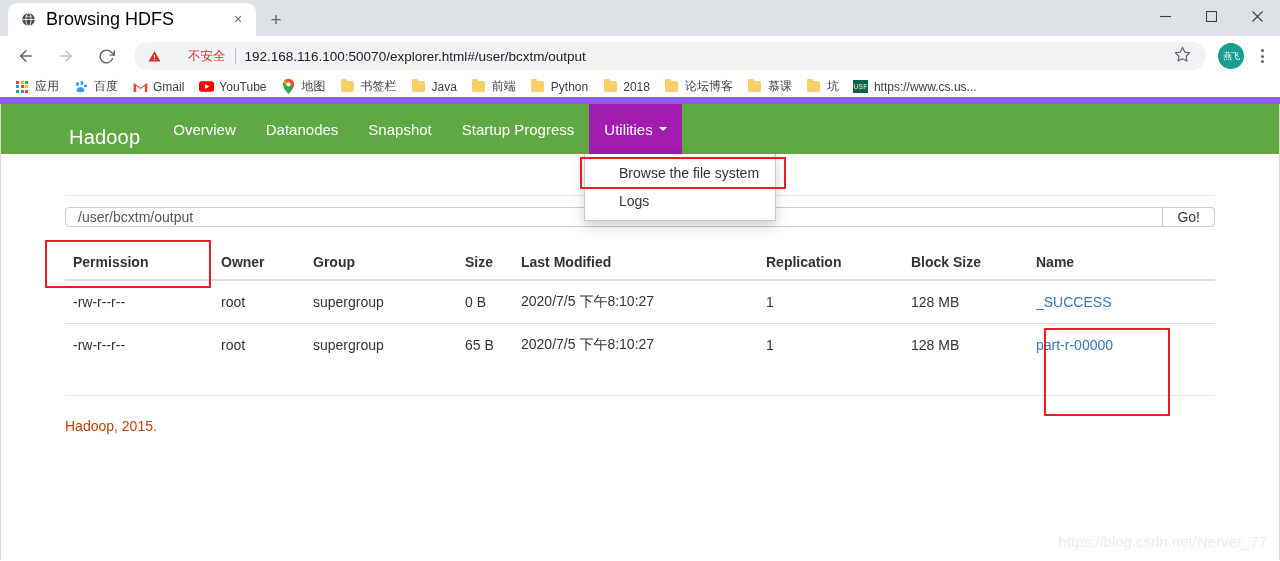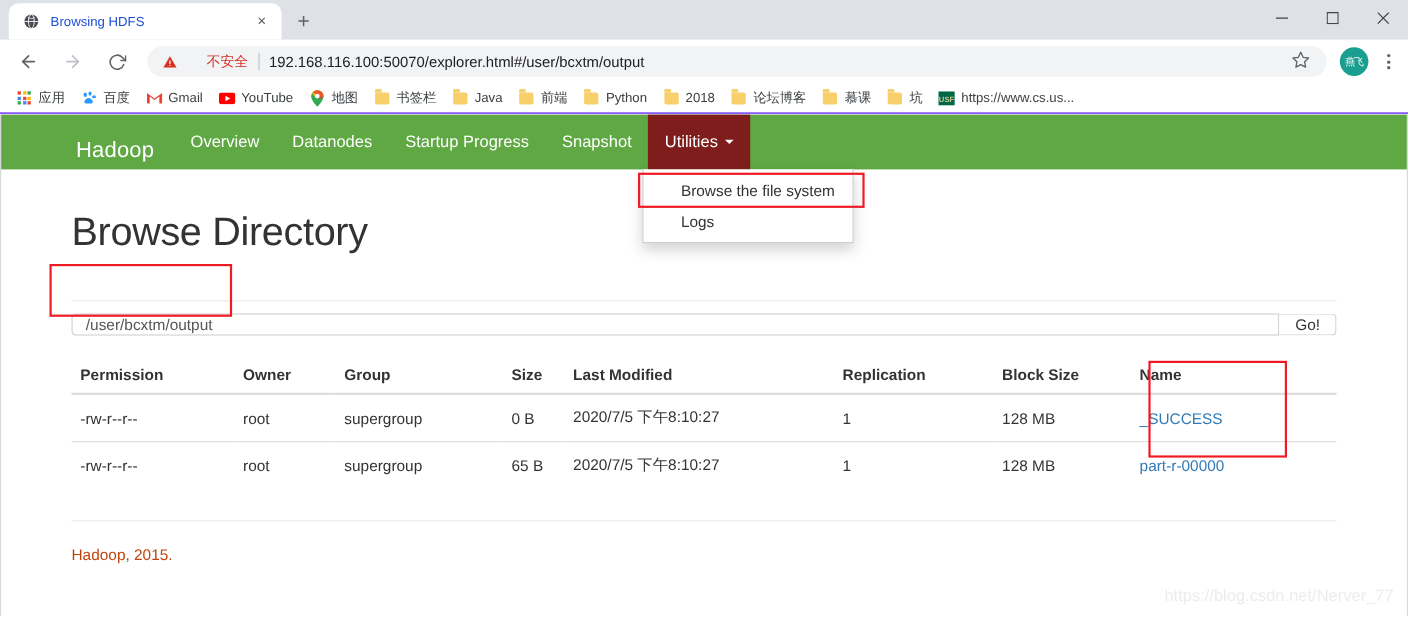--- a/index.html
+++ b/index.html
@@ -32,22 +32,22 @@
     position: relative;
   }
   .tab-favicon {
     width: 16px; height: 16px;
     flex: 0 0 16px;
     margin-right: 10px;
     display: flex; align-items: center; justify-content: center;
   }
   .tab-title {
     flex: 1 1 auto;
-    font-size: 12px;
-    color: #1d4ed8;
+    font-size: 18px;
+    color: #000000;
     white-space: nowrap; overflow: hidden; text-overflow: ellipsis;
   }
   .tab-close {
     width: 16px; height: 16px;
     flex: 0 0 16px;
     color: #5f6368;
     font-size: 14px; line-height: 15px; text-align: center;
     cursor: pointer;
   }
   .newtab {
@@ -136,21 +136,21 @@
     cursor: pointer;
   }
   .kebab i { width: 3px; height: 3px; border-radius:50%; background:#5f6368; display:block;}
 
   
   .bookmarks {
     height: 28px;
     background: #ffffff;
     display: flex; align-items: center;
     padding: 0 8px;
-    border-bottom: 2px solid #8b5cf6;
+    border-bottom: 7px solid #8b5cf6;
     overflow: hidden;
   }
   .bm {
     display: flex; align-items: center;
     height: 22px;
     padding: 0 6px;
     margin-right: 2px;
     border-radius: 4px;
     cursor: pointer;
     white-space: nowrap;
@@ -201,21 +201,21 @@
     cursor: pointer;
   }
   .nav-item {
     display: flex; align-items: center;
     padding: 0 15px;
     color: #ffffff;
     font-size: 15px;
     cursor: pointer;
     white-space: nowrap;
   }
-  .nav-item.open { background: #7f1d1d; }
+  .nav-item.open { background: #a21caf; }
   .caret {
     display:inline-block; margin-left:6px;
     width:0;height:0;
     border-left:4px solid transparent;
     border-right:4px solid transparent;
     border-top:4px solid #ffffff;
   }
 
   
   .dropdown {
@@ -564,37 +564,36 @@
       <span class="bm-label">https://www.cs.us...</span>
     </div>
   </div>
 
   <div class="viewport">
 
     <div class="navbar">
       <div class="brand">Hadoop</div>
       <div class="nav-item">Overview</div>
       <div class="nav-item">Datanodes</div>
+      <div class="nav-item">Snapshot</div>
       <div class="nav-item">Startup Progress</div>
-      <div class="nav-item">Snapshot</div>
       <div class="nav-item open">
         <span>Utilities</span>
         <span class="caret"></span>
       </div>
     </div>
 
     <div class="dropdown">
       <div class="dd-item">Browse the file system</div>
       <div class="dd-item">Logs</div>
     </div>
 
     <div class="content">
       <div class="container">
 
-        <h1 class="page-title">Browse Directory</h1>
         <div class="hr-top"></div>
 
         <div class="input-group">
           <input class="path-input" type="text" value="/user/bcxtm/output" style="">
           <button class="go-btn">Go!</button>
         </div>
 
         <table class="files">
           <colgroup>
             <col class="col-perm">

